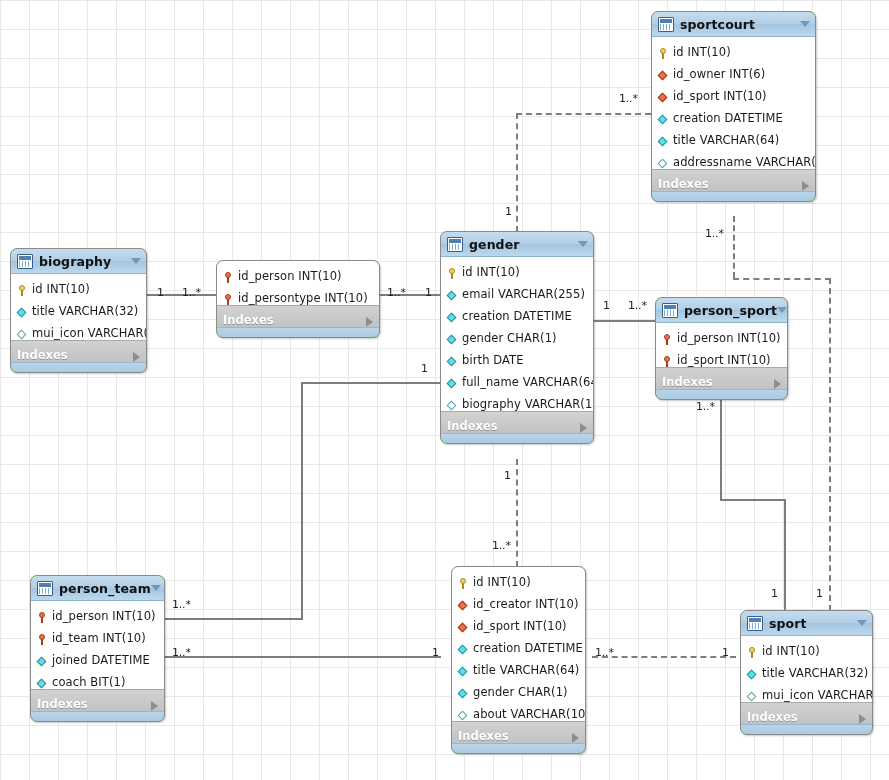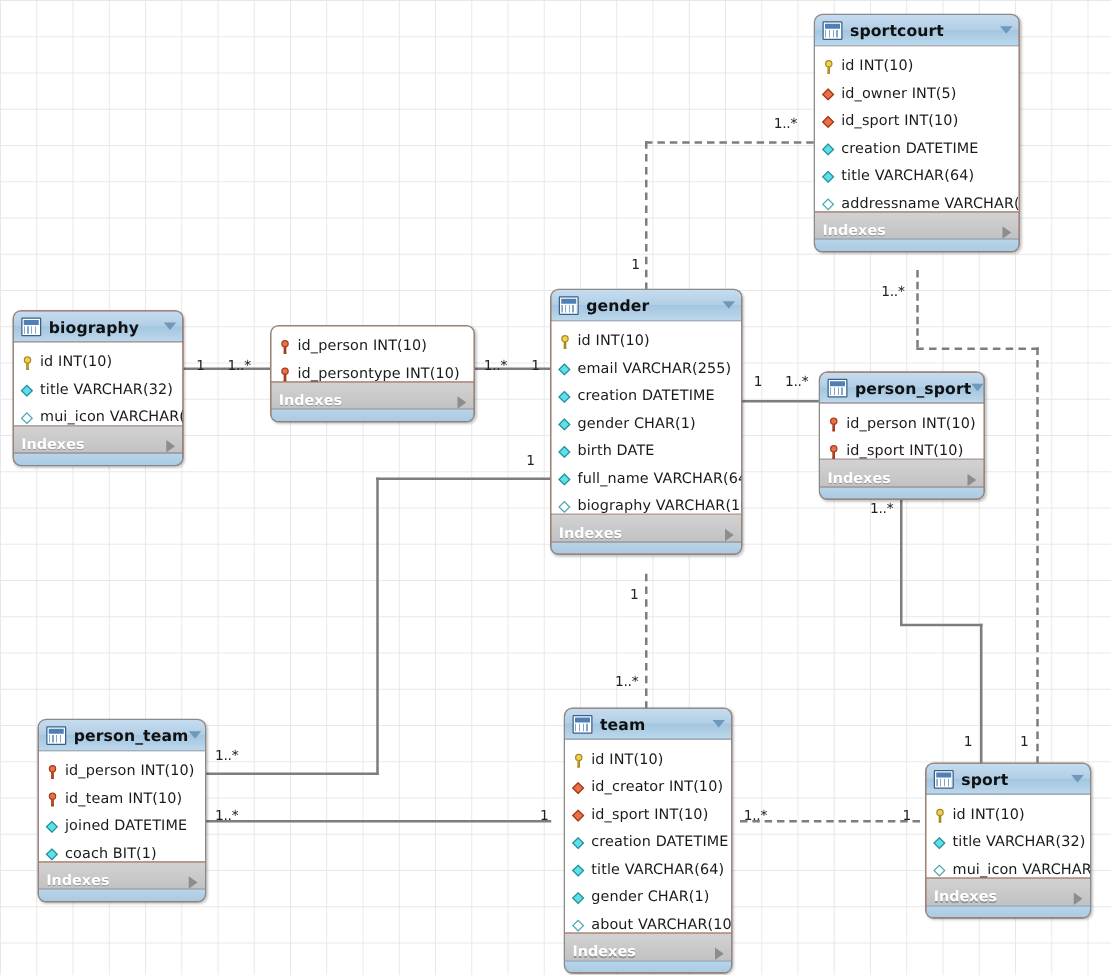--- a/index.html
+++ b/index.html
@@ -26,21 +26,21 @@
     position:absolute;font-size:11px;color:#222;
     font-family:"DejaVu Sans","Liberation Sans",sans-serif;
     white-space:nowrap;letter-spacing:-0.2px;
   }
 
   
   .tbl{
     position:absolute;
     border:1px solid #8a8a8a;
     border-radius:7px;
-    background:#c2410c;
+    background:#84cc16;
     box-shadow:1px 1px 2px rgba(0,0,0,0.22);
     overflow:hidden;
   }
   .tbl .hdr{
     height:25px;
     display:flex;align-items:center;
     background:linear-gradient(to bottom,#c6dcef 0%,#b2cfe6 48%,#a3c6e0 52%,#bcd8ec 100%);
     border-bottom:1px solid #8fb4cf;
     padding:0 5px 0 6px;
     box-sizing:border-box;
@@ -197,21 +197,21 @@
       <span class="tname">sportcourt</span>
       <span class="caret"></span>
     </div>
     <div class="cols">
       <div class="col">
           <span class="ic pk"></span>
           <span class="ctxt">id INT(10)</span>
         </div>
       <div class="col">
           <span class="ic fk"></span>
-          <span class="ctxt">id_owner INT(5)</span>
+          <span class="ctxt">id_owner INT(6)</span>
         </div>
       <div class="col">
           <span class="ic fk"></span>
           <span class="ctxt">id_sport INT(10)</span>
         </div>
       <div class="col">
           <span class="ic nn"></span>
           <span class="ctxt">creation DATETIME</span>
         </div>
       <div class="col">
@@ -366,25 +366,20 @@
         </div>
     </div>
     <div class="idx">
       <span class="ilbl">Indexes</span>
       <span class="iarr"></span>
     </div>
     <div class="foot"></div>
   </div>
 
   <div class="tbl" style="left:451px;top:566px;width:133px;">
-    <div class="hdr">
-      <span class="tico"></span>
-      <span class="tname">team</span>
-      <span class="caret"></span>
-    </div>
     <div class="cols">
       <div class="col">
           <span class="ic pk"></span>
           <span class="ctxt">id INT(10)</span>
         </div>
       <div class="col">
           <span class="ic fk"></span>
           <span class="ctxt">id_creator INT(10)</span>
         </div>
       <div class="col">

